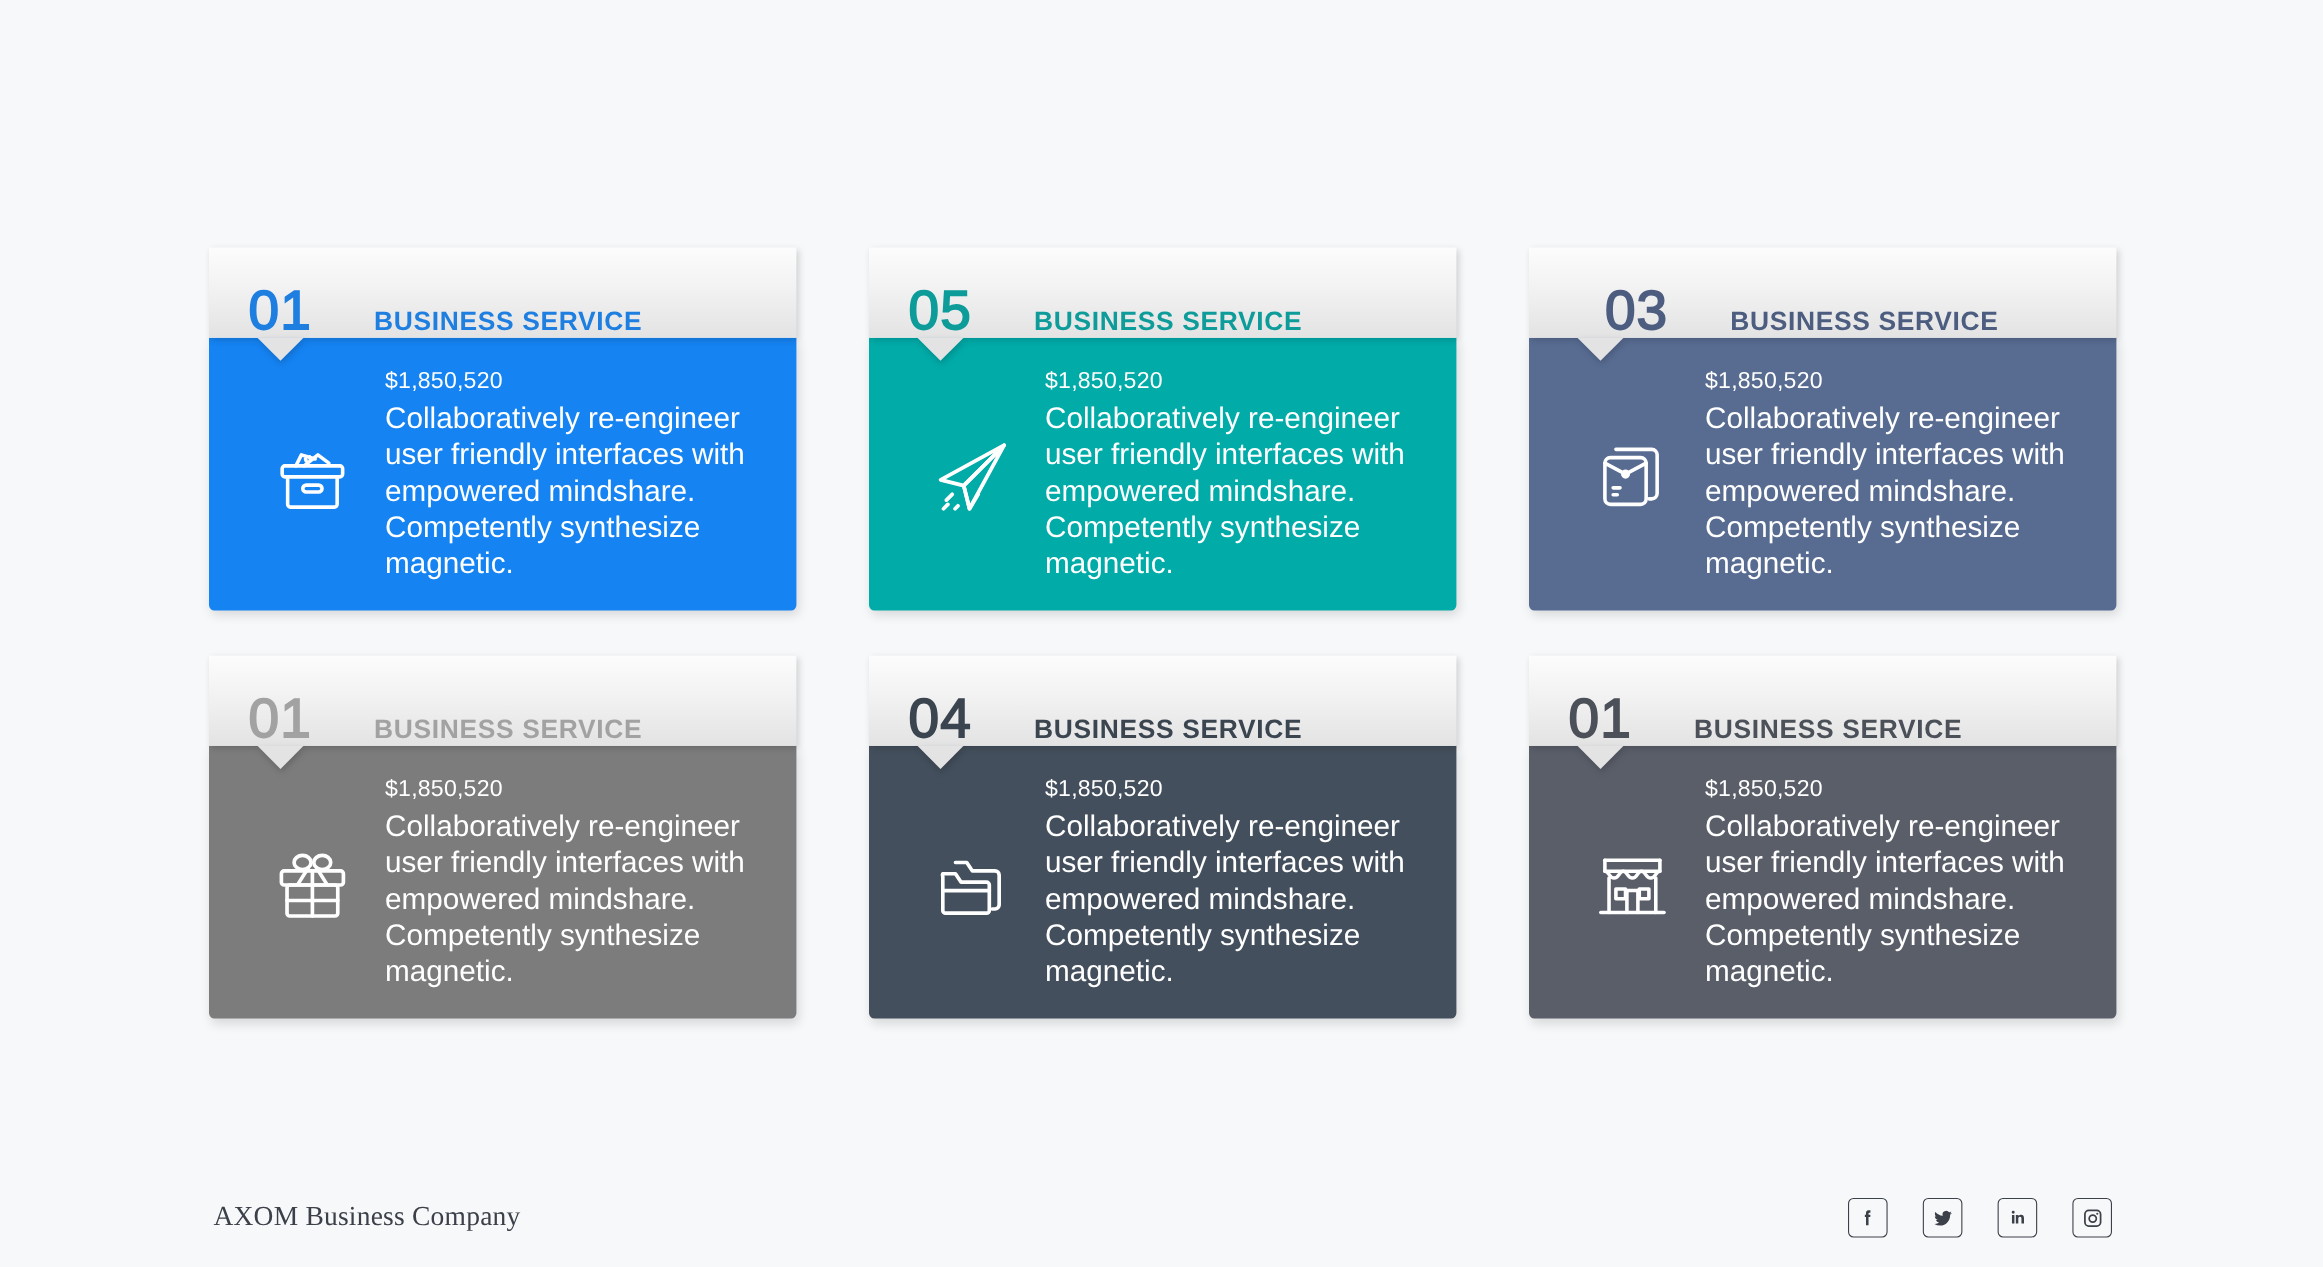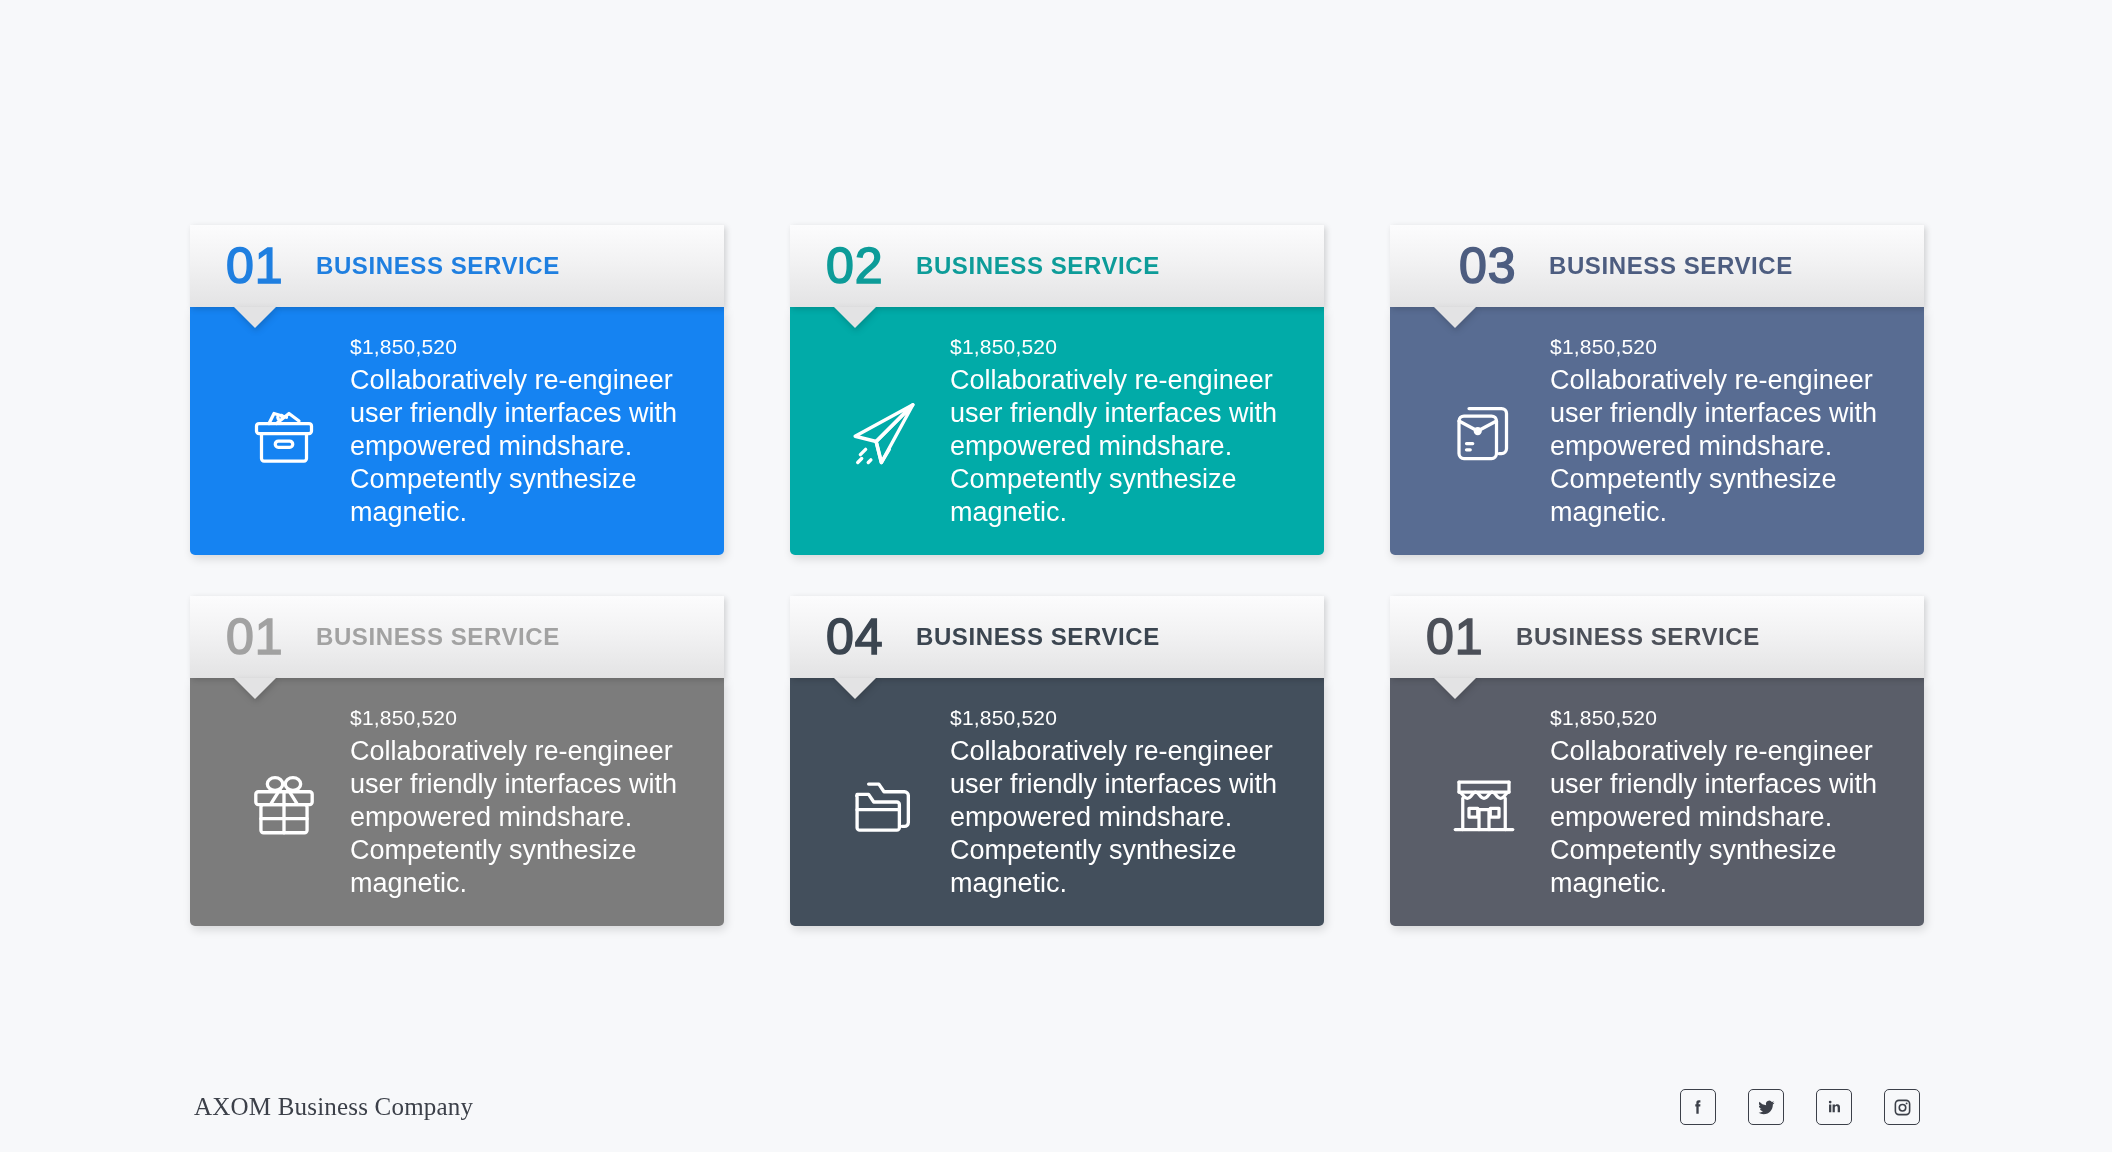--- a/index.html
+++ b/index.html
@@ -36,41 +36,41 @@
     position: relative;
     width: 534px;
   }
 
   .card-header {
     position: relative;
     height: 82px;
     background: linear-gradient(to bottom, #fcfcfd 0%, #f2f2f3 45%, #e3e3e4 100%);
     box-shadow: 2px 2px 6px rgba(0,0,0,0.16);
     display: flex;
-    align-items: center;
+    align-items: flex-end;
     padding-left: 36px;
     z-index: 3;
   }
 
   .card-number {
     font-size: 50px;
     line-height: 1;
     font-weight: 400;
     letter-spacing: 1px;
     -webkit-text-stroke: 1.6px currentColor;
     color: transparent;
     font-family: "Liberation Sans", sans-serif;
     width: 86px;
   }
 
   .card-title {
     font-size: 24px;
     font-weight: bold;
     letter-spacing: 0.6px;
-    margin-left: 4px;
+    margin-left: 28px;
   }
 
   .notch {
     position: absolute;
     left: 44px;
     bottom: -21px;
     width: 0;
     height: 0;
     border-left: 21px solid transparent;
     border-right: 21px solid transparent;
@@ -178,21 +178,21 @@
         </div>
         <div class="card-text">
           <div class="card-amount">$1,850,520</div>
           <div class="card-desc">Collaboratively re-engineer user friendly interfaces with empowered mindshare. Competently synthesize magnetic.</div>
         </div>
       </div>
     </div>
 
     <div class="card">
       <div class="card-header">
-        <div class="card-number" style="color: rgb(13, 156, 153);">02</div>
+        <div class="card-number" style="color: rgb(13, 156, 153);">05</div>
         <div class="card-title" style="color: rgb(13, 156, 153);">BUSINESS SERVICE</div>
         <div class="notch"></div>
       </div>
       <div class="card-body" style="background: rgb(1, 171, 168);">
         <div class="card-icon">
           <svg width="84" height="84" viewBox="0 0 64 64" fill="none" stroke="currentColor" stroke-width="2.6" stroke-linecap="round" stroke-linejoin="round">
             <path d="M54 12L10 36l16 4z"></path>
             <path d="M54 12L26 40l4 16z"></path>
             <path d="M26 40l4 16 6-10"></path>
             <path d="M14 50l4-4M12 56l3-3M20 56l2-2"></path>

